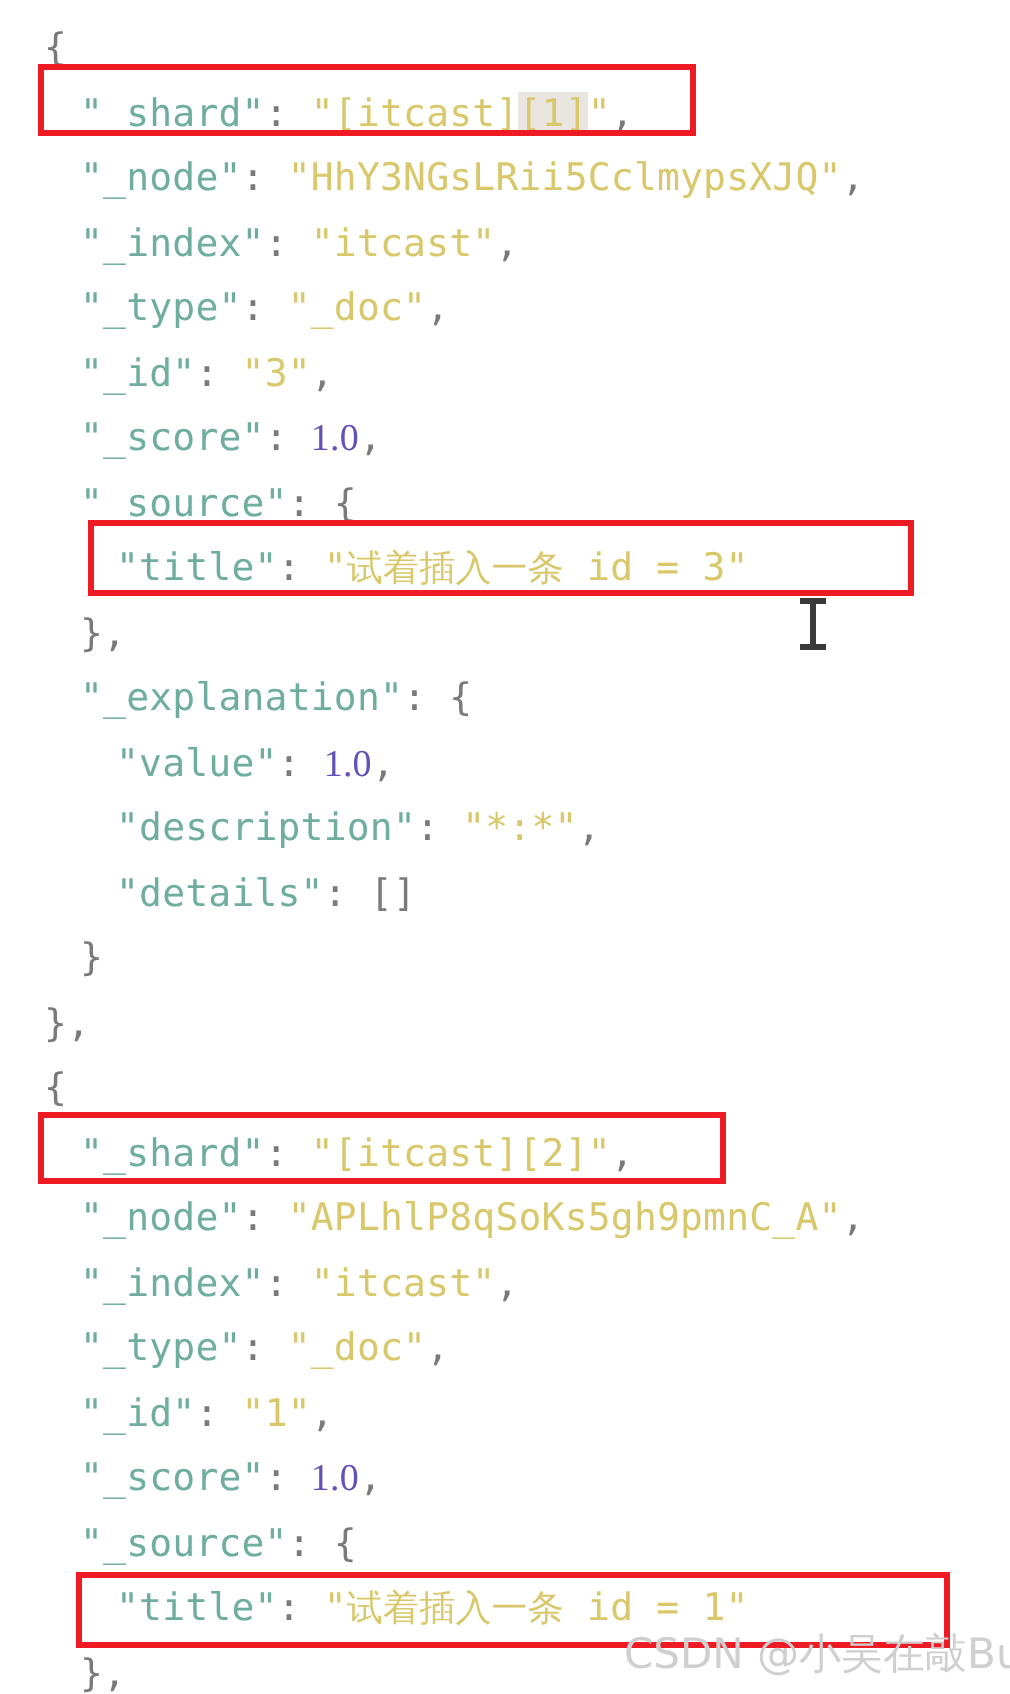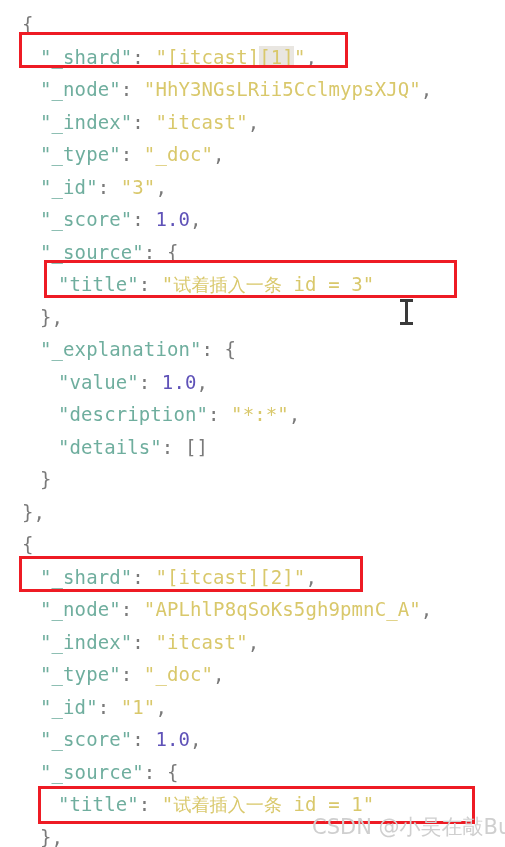--- a/index.html
+++ b/index.html
@@ -21,21 +21,21 @@
     font-size:19px;
     line-height:32.5px;
     height:32.5px;
     letter-spacing:0.1px;
     font-family:"DejaVu Sans Mono","Liberation Mono",monospace;
   }
   .tok{white-space:pre;}
   .k-punct{color:#7a7a7a;}
   .k-key{color:#6fae9e;}
   .k-str{color:#d9c86b;}
-  .k-num{color:#5f52b8;}
+  .k-num{color:#5f52b8;font-family:Liberation Serif, serif;}
   .k-cjk{
     color:#d9c86b;
     font-family:"DejaVu Sans","Liberation Sans",sans-serif;
     font-size:18px;
   }
   .hl-sel{background:#e9e6e1;}
   .redbox{
     position:absolute;
     border:3px solid #ee1b24;
     box-sizing:border-box;

